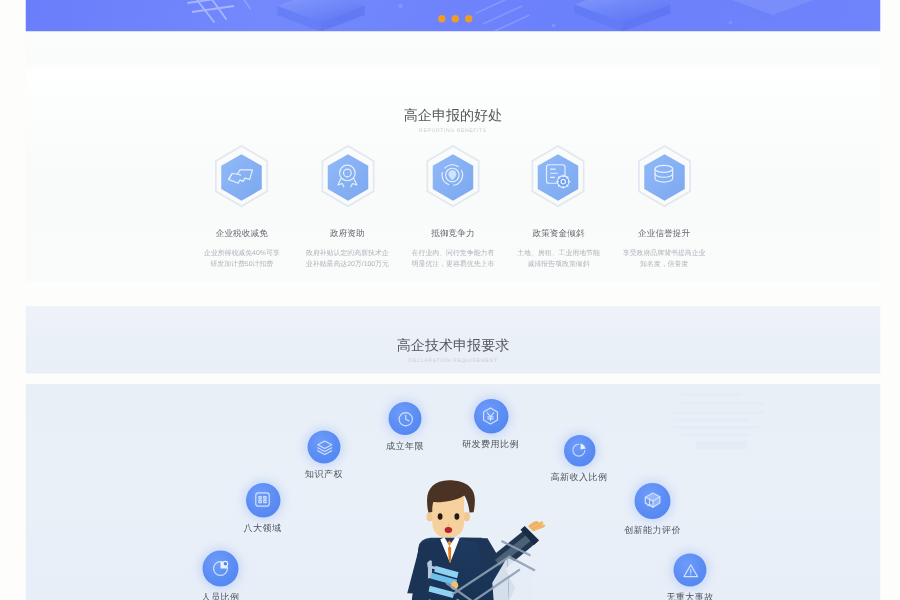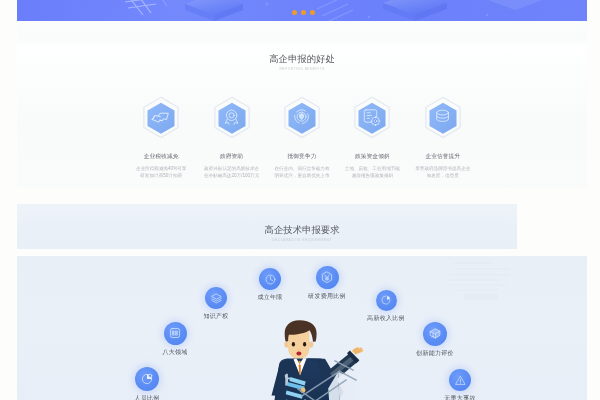--- a/index.html
+++ b/index.html
@@ -24,21 +24,21 @@
   .sec-title .en{font-size:3.4px;color:#c9ccd0;letter-spacing:0.42px;line-height:5px;margin-top:3px;}
 
   .benefits{position:absolute;left:109px;top:75px;width:352px;display:flex;}
   .bcol{width:70.4px;display:flex;flex-direction:column;align-items:center;}
   .hexwrap{position:relative;width:38px;height:44px;}
   .hexwrap svg{position:absolute;left:0;top:0;}
   .bcol .btitle{margin-top:12.5px;font-size:5.7px;color:#62686f;letter-spacing:.1px;line-height:7px;white-space:nowrap;}
   .bcol .bdesc{margin-top:5px;font-size:4.6px;color:#aeb3b9;line-height:7.7px;text-align:center;width:70px;}
 
   
-  .sec2{position:absolute;left:0;top:204px;width:500px;height:45px;
+  .sec2{position:absolute;left:0;top:204px;width:570px;height:45px;
         background:linear-gradient(180deg,#eef3f9 0%,#eaf0f8 55%,#e9eff7 100%);}
 
   
   .sec3{position:absolute;left:0;top:256px;width:570px;height:144px;
         background:linear-gradient(180deg,#e9eff7 0%,#eaf0f8 50%,#e8eef7 100%);overflow:hidden;}
   .node{position:absolute;display:flex;flex-direction:column;align-items:center;}
   .bub{border-radius:50%;background:radial-gradient(circle at 40% 33%,#6e9cfb 0%,#5b8cf3 55%,#4f83f1 100%);
        box-shadow:0 0 6px 2px rgba(120,162,250,.28);display:flex;align-items:center;justify-content:center;}
   .node .nlabel{margin-top:3px;font-size:6px;color:#4b5159;letter-spacing:.3px;white-space:nowrap;}
   .ghost{position:absolute;left:0;top:0;}
@@ -97,21 +97,21 @@
       </g>
     </svg>
     <div class="dots">
       <i class="dot"></i>
       <i class="dot"></i>
       <i class="dot"></i>
     </div>
   </div>
 
   <div class="sec1">
-    <div class="sec-title" style="top:32px">
+    <div class="sec-title" style="top:50px">
       <div class="zh">高企申报的好处</div>
       <div class="en">REPORTING BENEFITS</div>
     </div>
     <div class="benefits">
         <div class="bcol">
           <div class="hexwrap">
             <svg width="38" height="44" viewBox="0 0 38 44">
               <defs>
                 <linearGradient id="hg0" x1="0" y1="0" x2="1" y2="1">
                   <stop offset="0" stop-color="#90b9f8"></stop>

